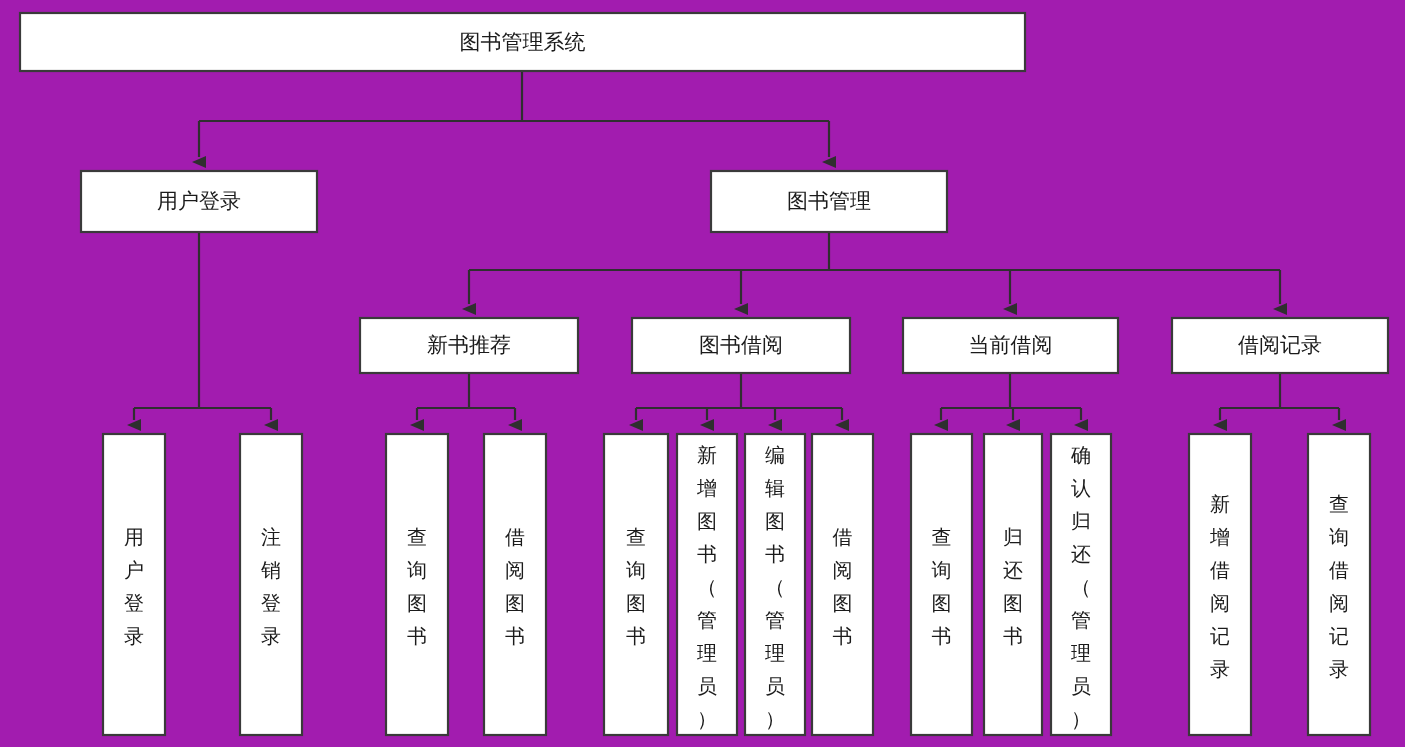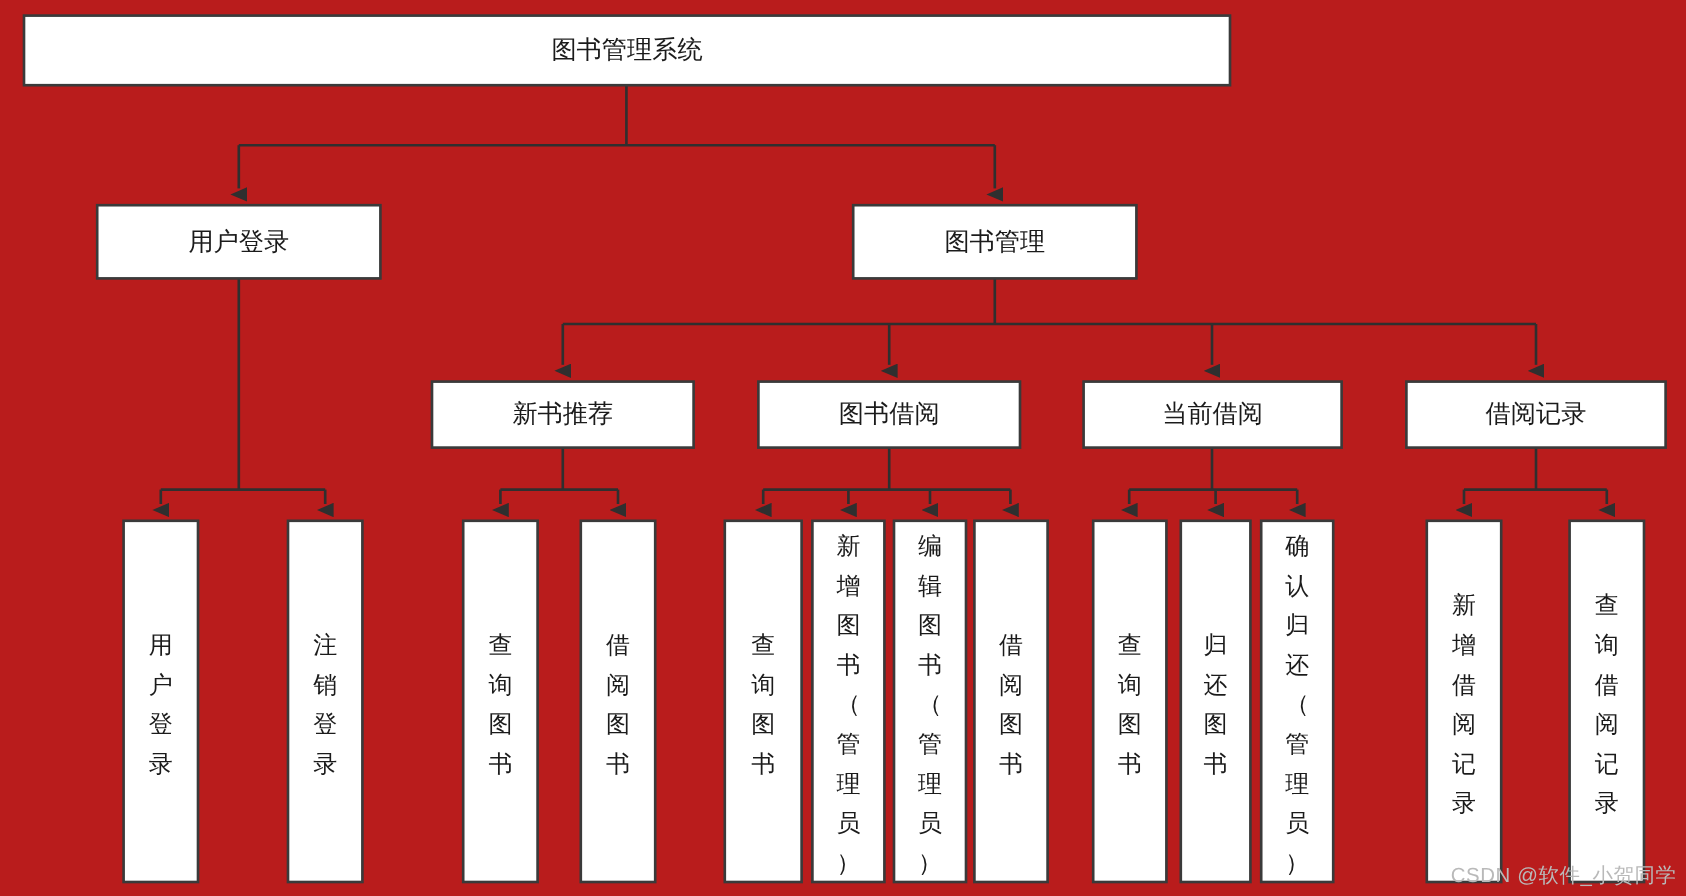--- a/index.html
+++ b/index.html
@@ -12,21 +12,21 @@
     width: 1405px;
     height: 747px;
     font-family: "Liberation Sans", "DejaVu Sans", sans-serif;
     overflow: hidden;
     position: relative;
   }
   #diagram-root {
     position: relative;
     width: 1405px;
     height: 747px;
-    background: #b91c1c;
+    background: #a21caf;
   }
   svg#tree-svg {
     position: absolute;
     left: 0;
     top: 0;
     width: 1405px;
     height: 747px;
     display: block;
   }
   .node-box {
@@ -203,14 +203,13 @@
         <g>
           <rect x="1189" y="434" width="62" height="301" class="node-box"></rect>
           <text x="1220" y="511.24" class="leaf-label"><tspan x="1220" dy="0">新</tspan><tspan x="1220" dy="33">增</tspan><tspan x="1220" dy="33">借</tspan><tspan x="1220" dy="33">阅</tspan><tspan x="1220" dy="33">记</tspan><tspan x="1220" dy="33">录</tspan></text>
         </g>
         <g>
           <rect x="1308" y="434" width="62" height="301" class="node-box"></rect>
           <text x="1339" y="511.24" class="leaf-label"><tspan x="1339" dy="0">查</tspan><tspan x="1339" dy="33">询</tspan><tspan x="1339" dy="33">借</tspan><tspan x="1339" dy="33">阅</tspan><tspan x="1339" dy="33">记</tspan><tspan x="1339" dy="33">录</tspan></text>
         </g>
       </g>
   </svg>
-  <div class="watermark">CSDN @软件_小贺同学</div>
 </div>
 
 </body></html>

